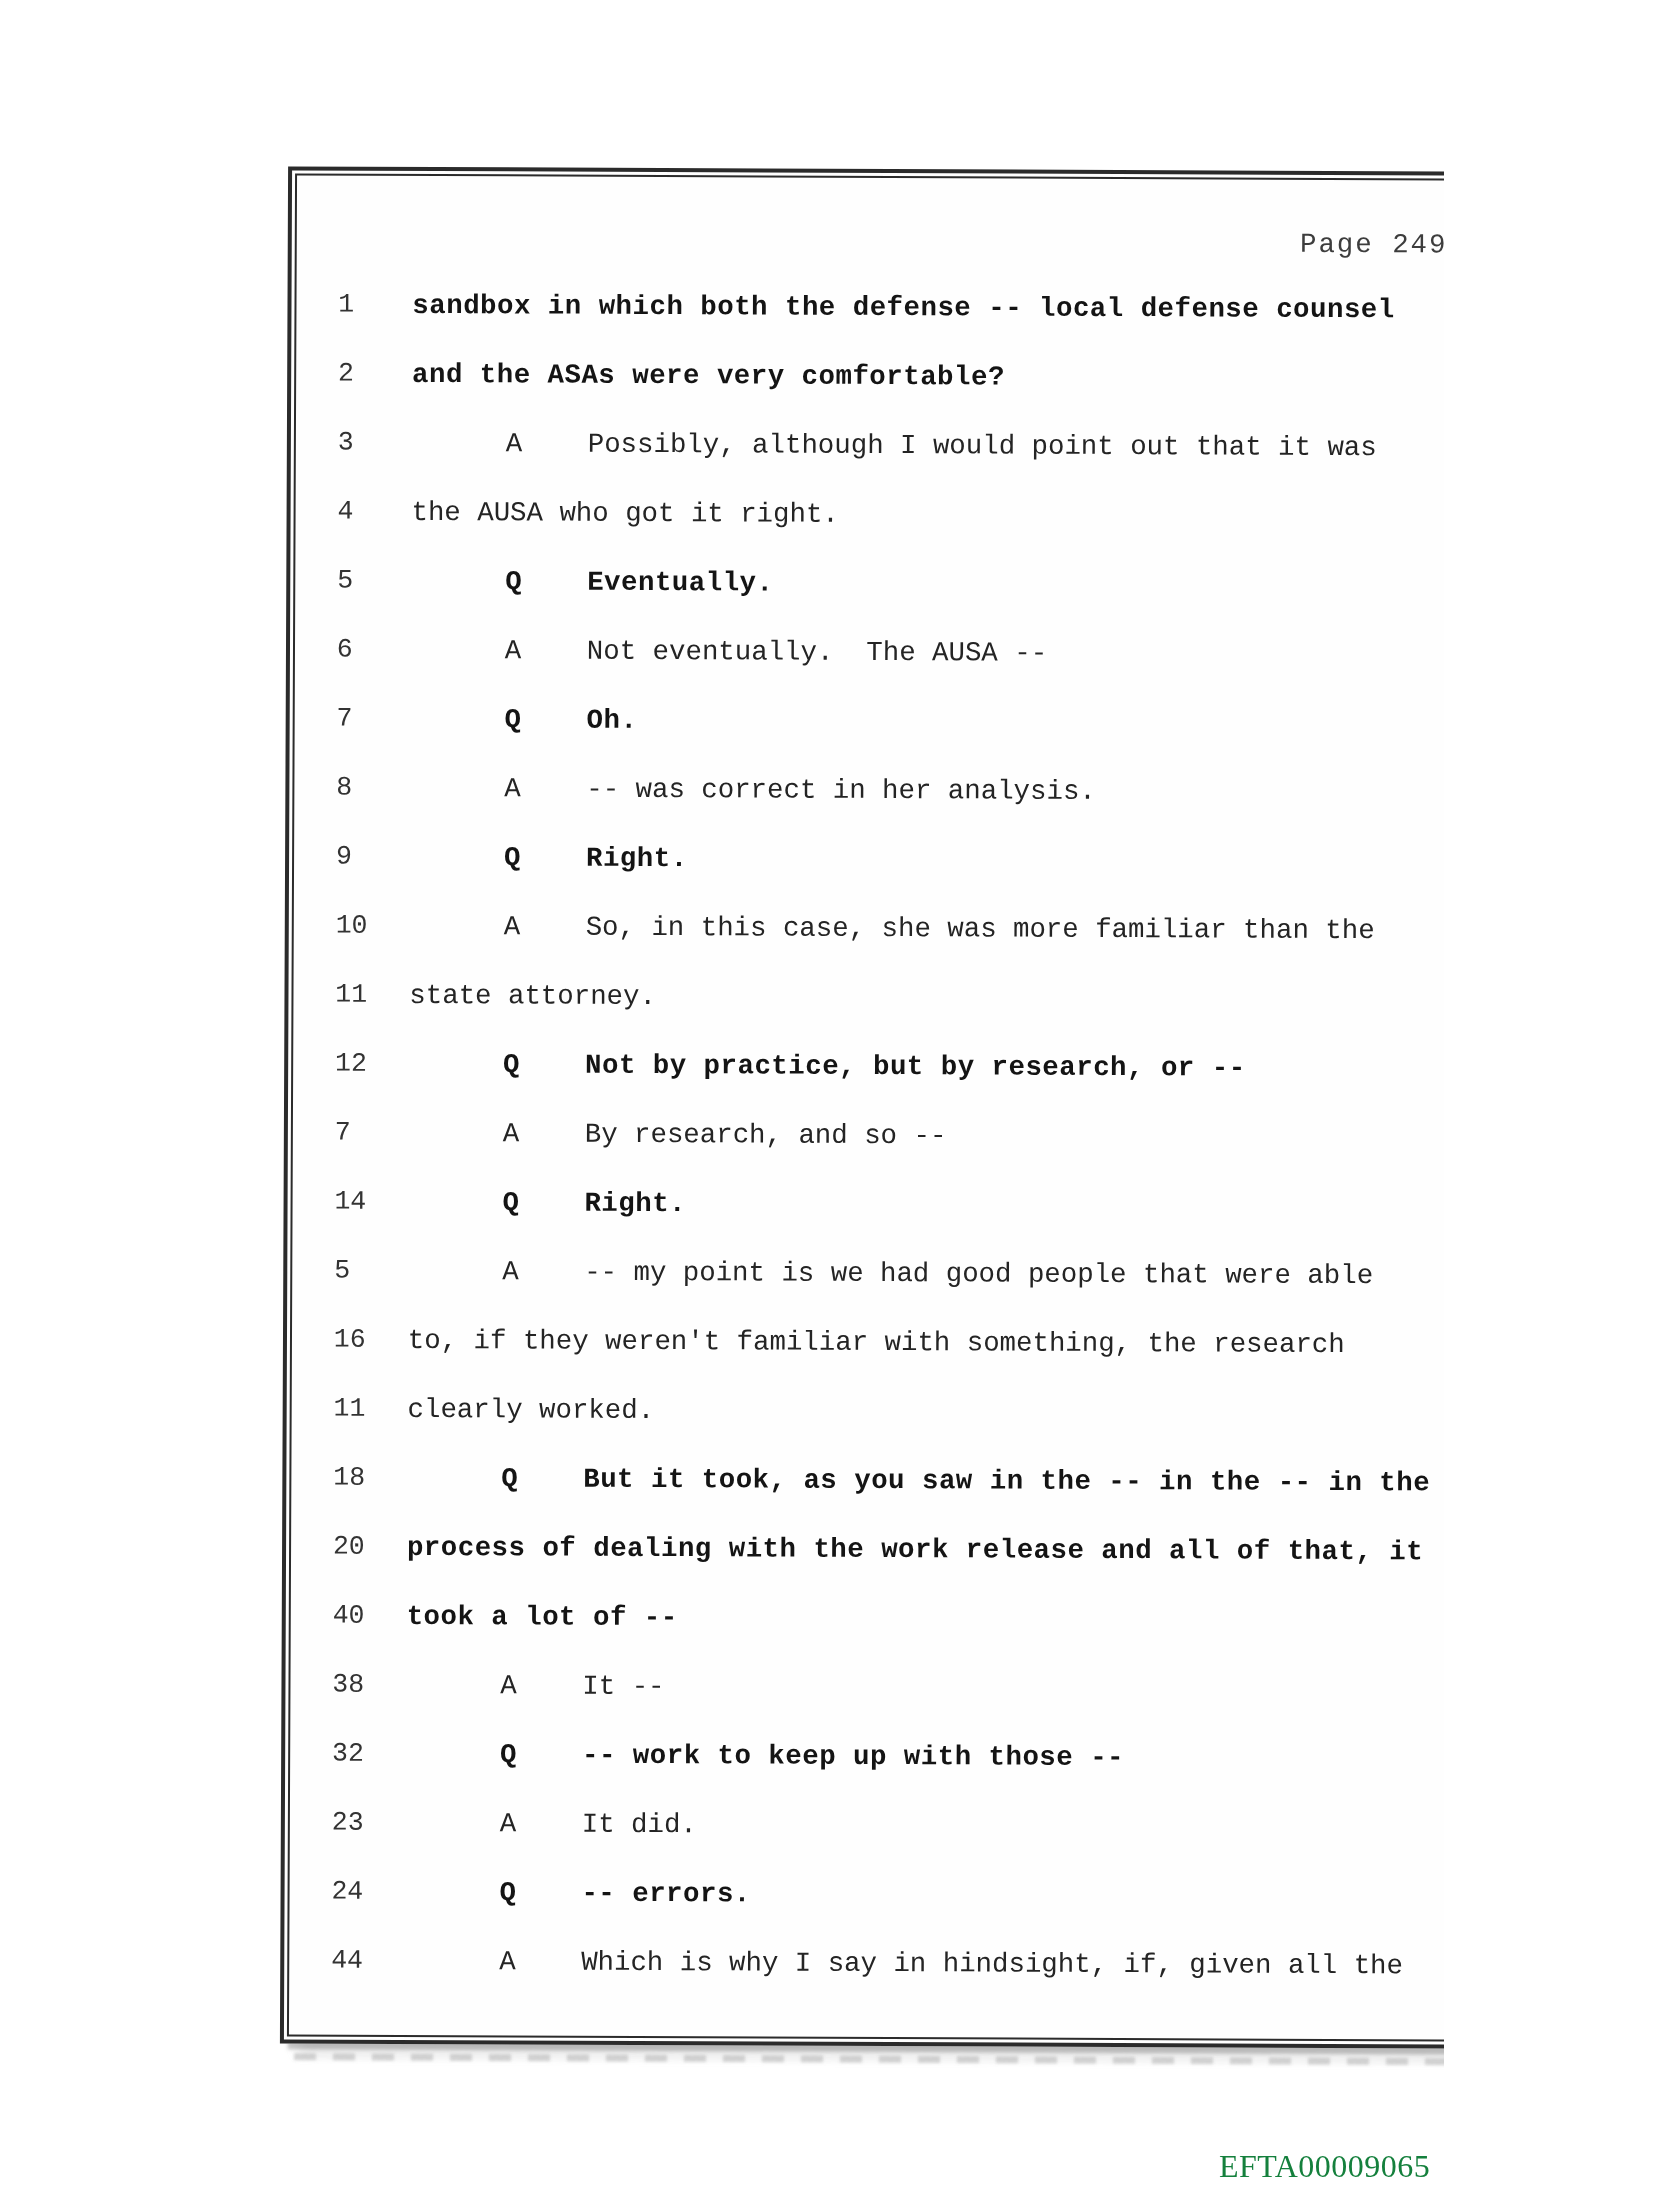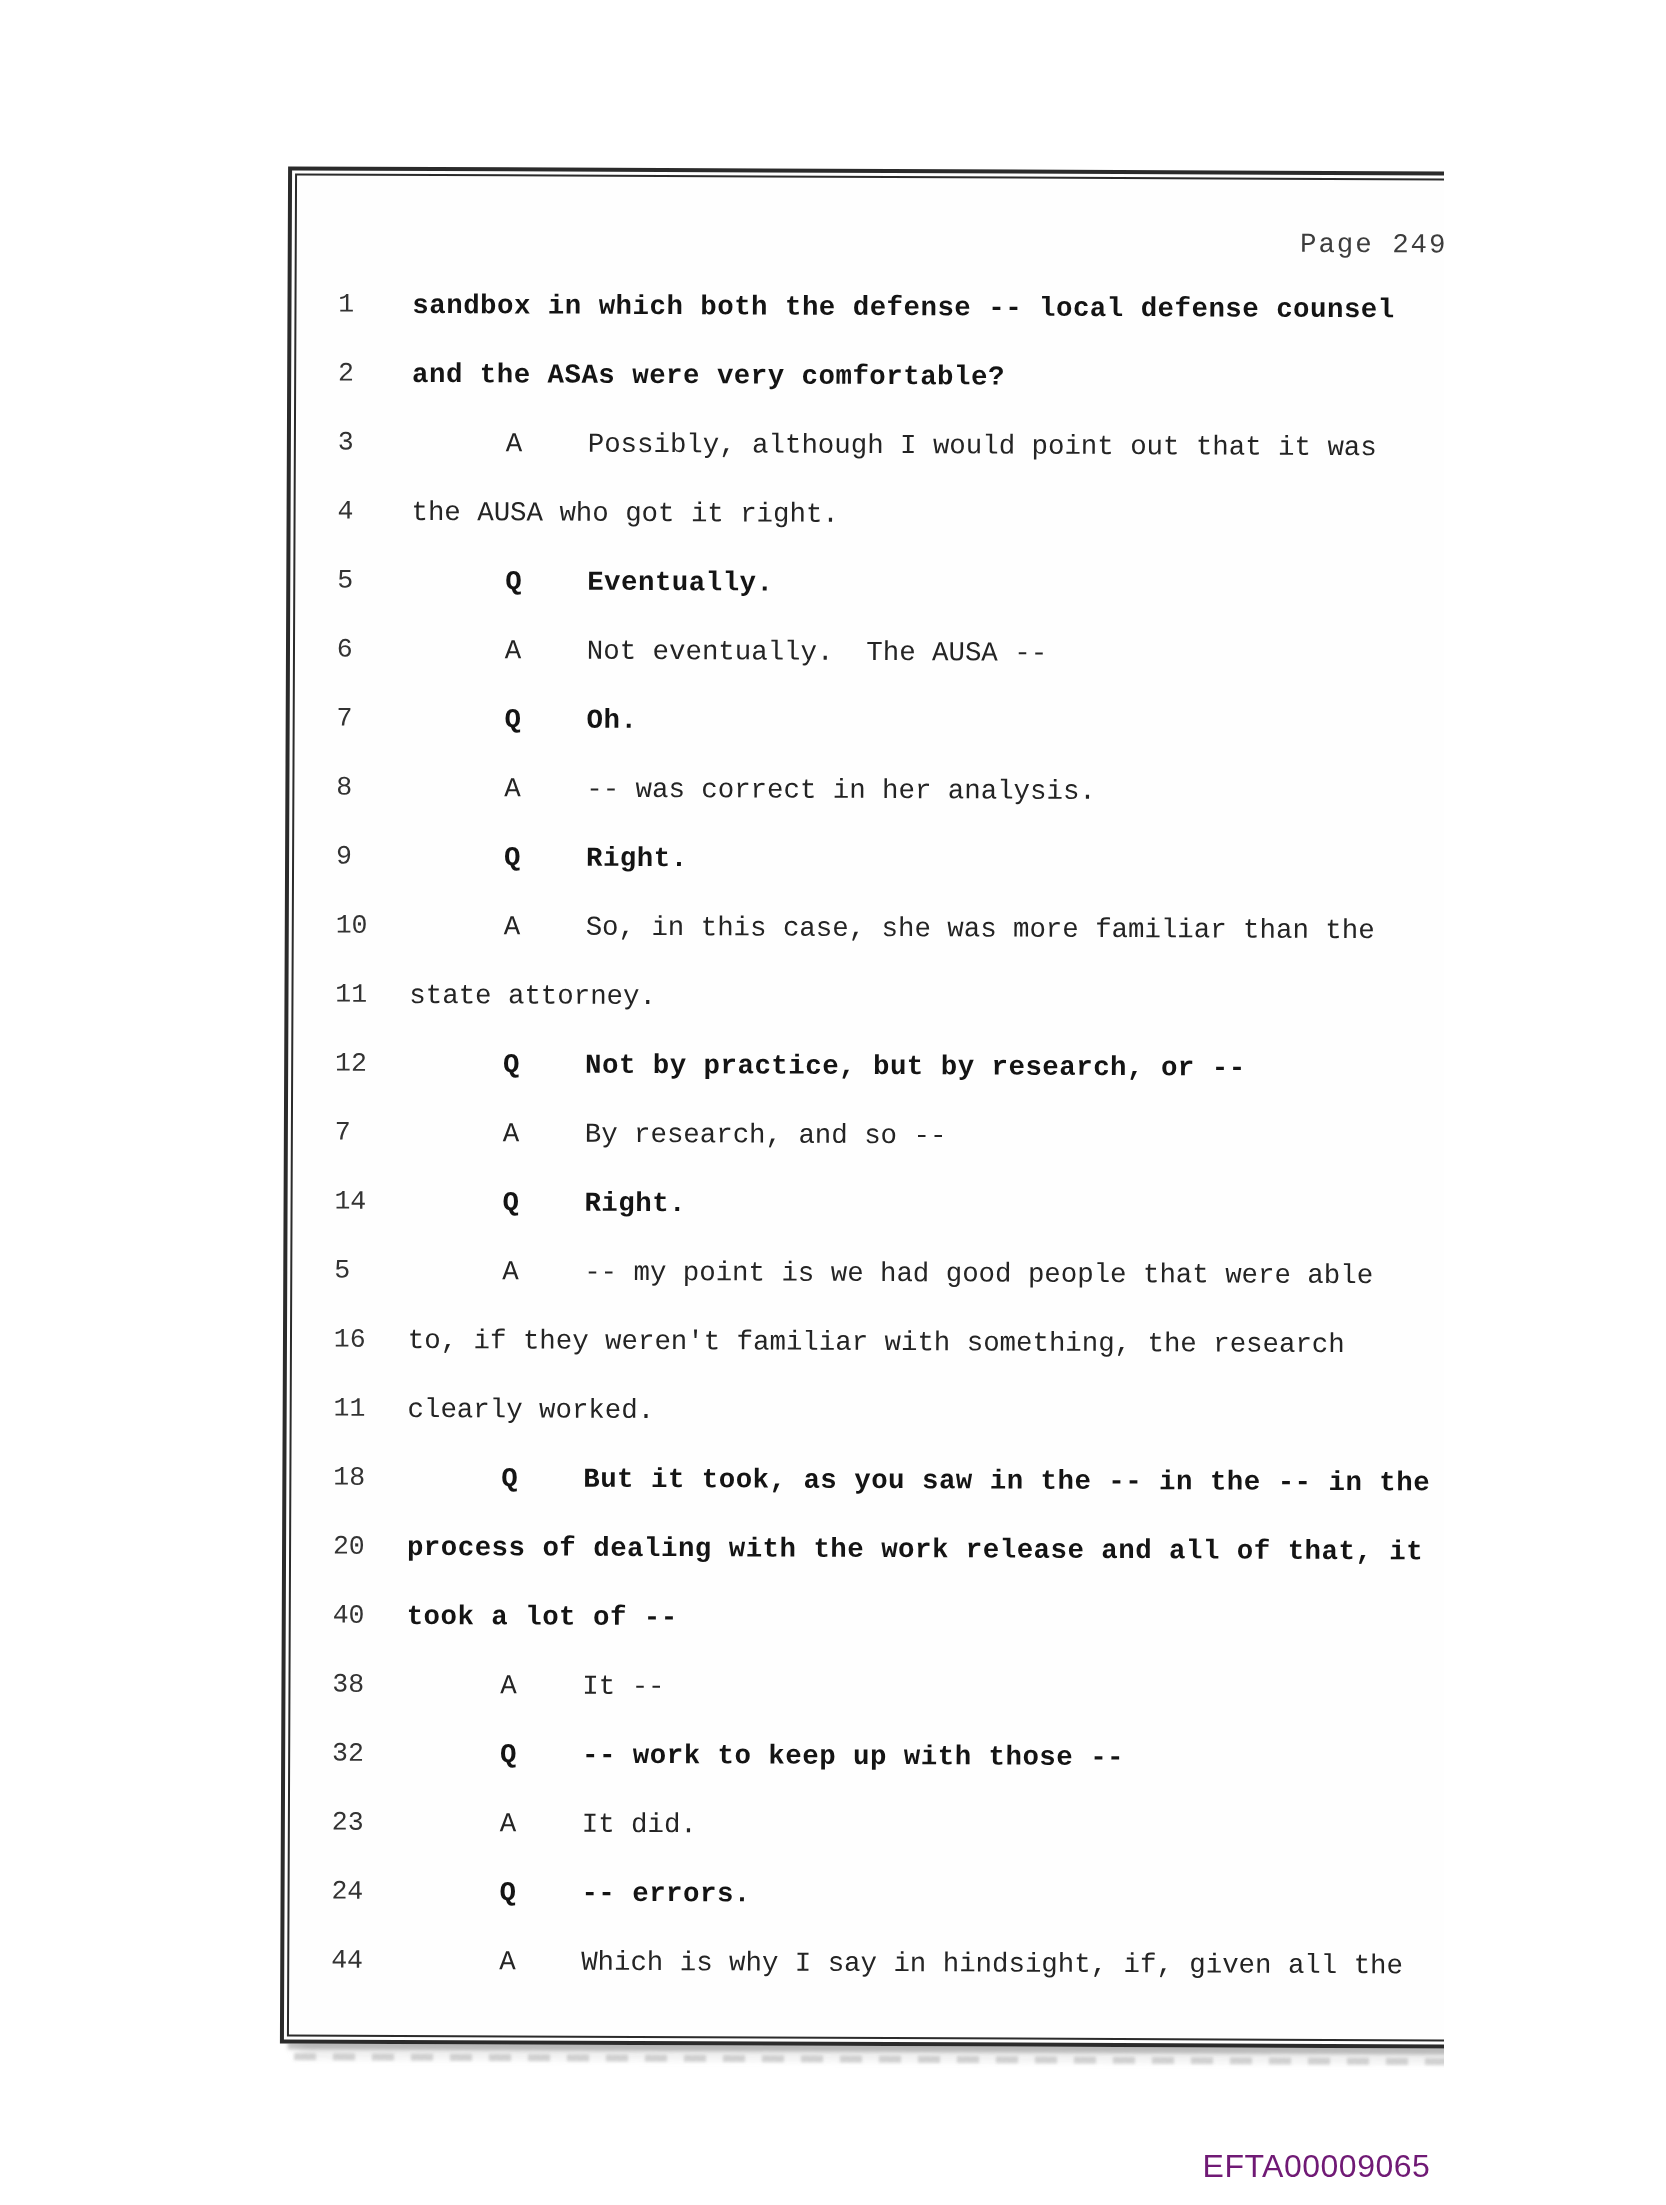--- a/index.html
+++ b/index.html
@@ -86,23 +86,23 @@
     height: 6.9px;
     background: repeating-linear-gradient(90deg,
        rgba(160,160,160,0.45) 0 21.6px, rgba(220,220,220,0.15) 21.6px 39px);
     filter: blur(1.5px);
     transform: rotate(0.25deg);
   }
   .stamp {
     position: absolute;
     right: 13.7px;
     top: 2148px;
-    font-family: Liberation Sans, sans-serif;
+    font-family: Liberation Serif, serif;
     font-size: 32px;
-    color: #701a75;
+    color: #15803d;
     letter-spacing: 0.5px;
   }
 </style>
 </head>
 <body>
 
 <div class="canvas">
 
   <div class="page-box">
     <div class="page-inner">

